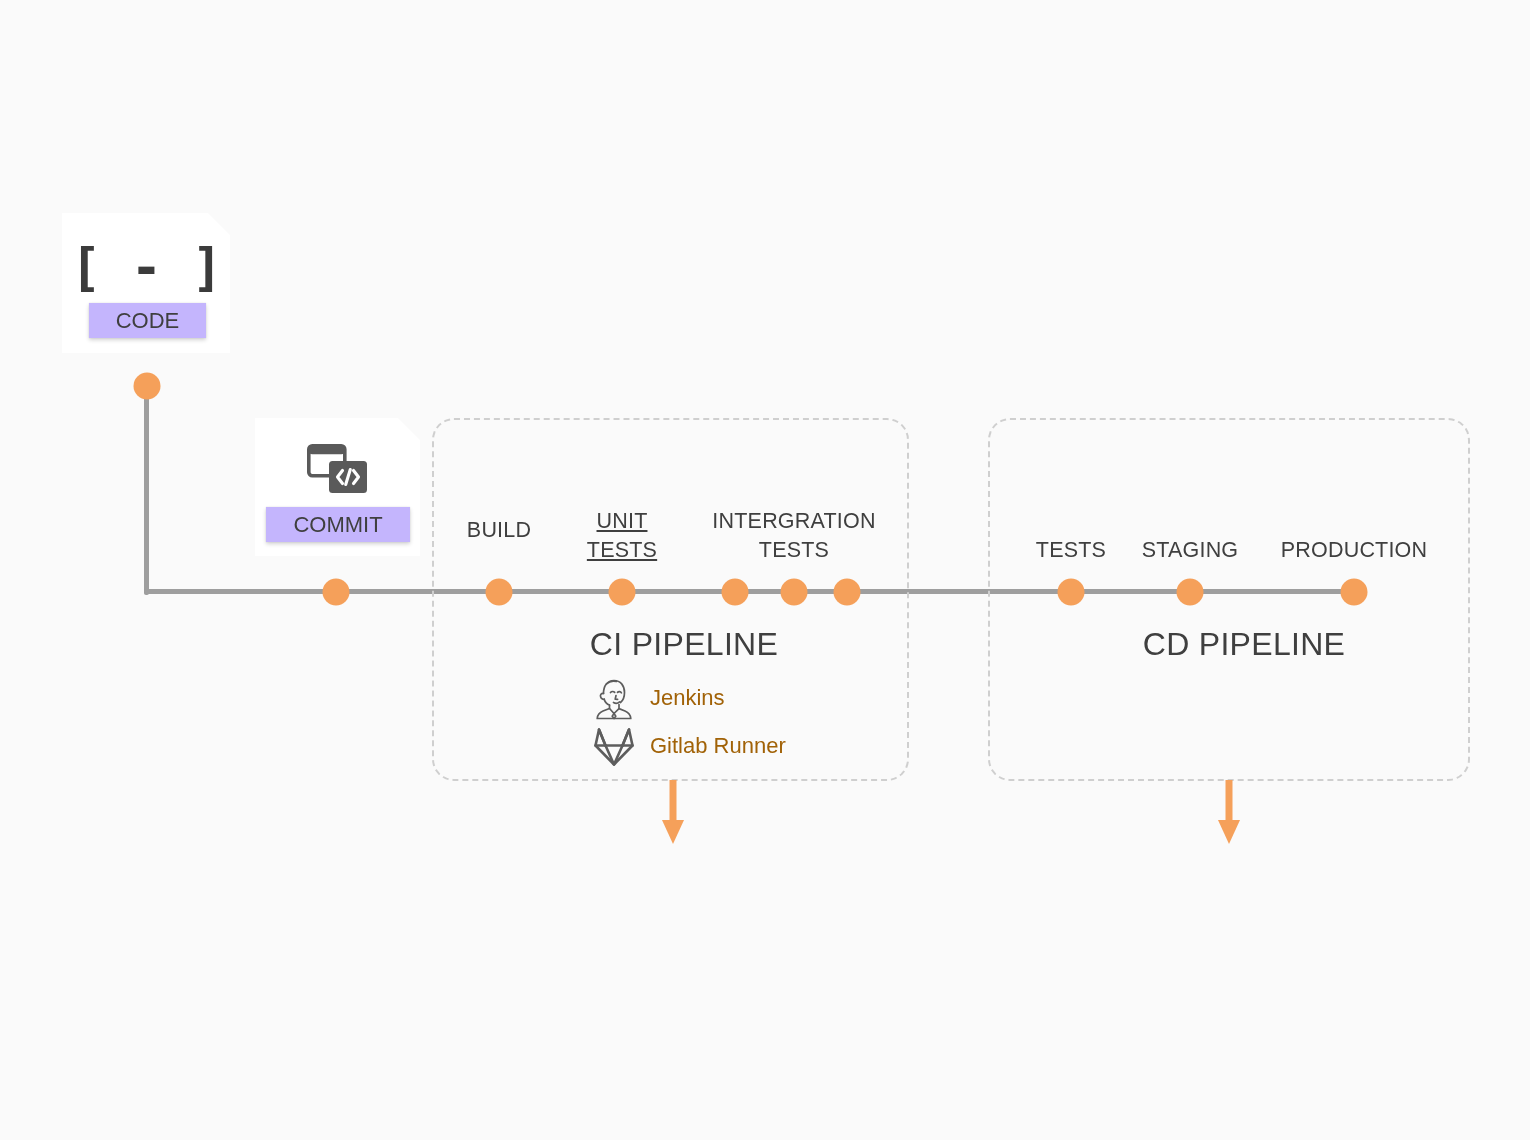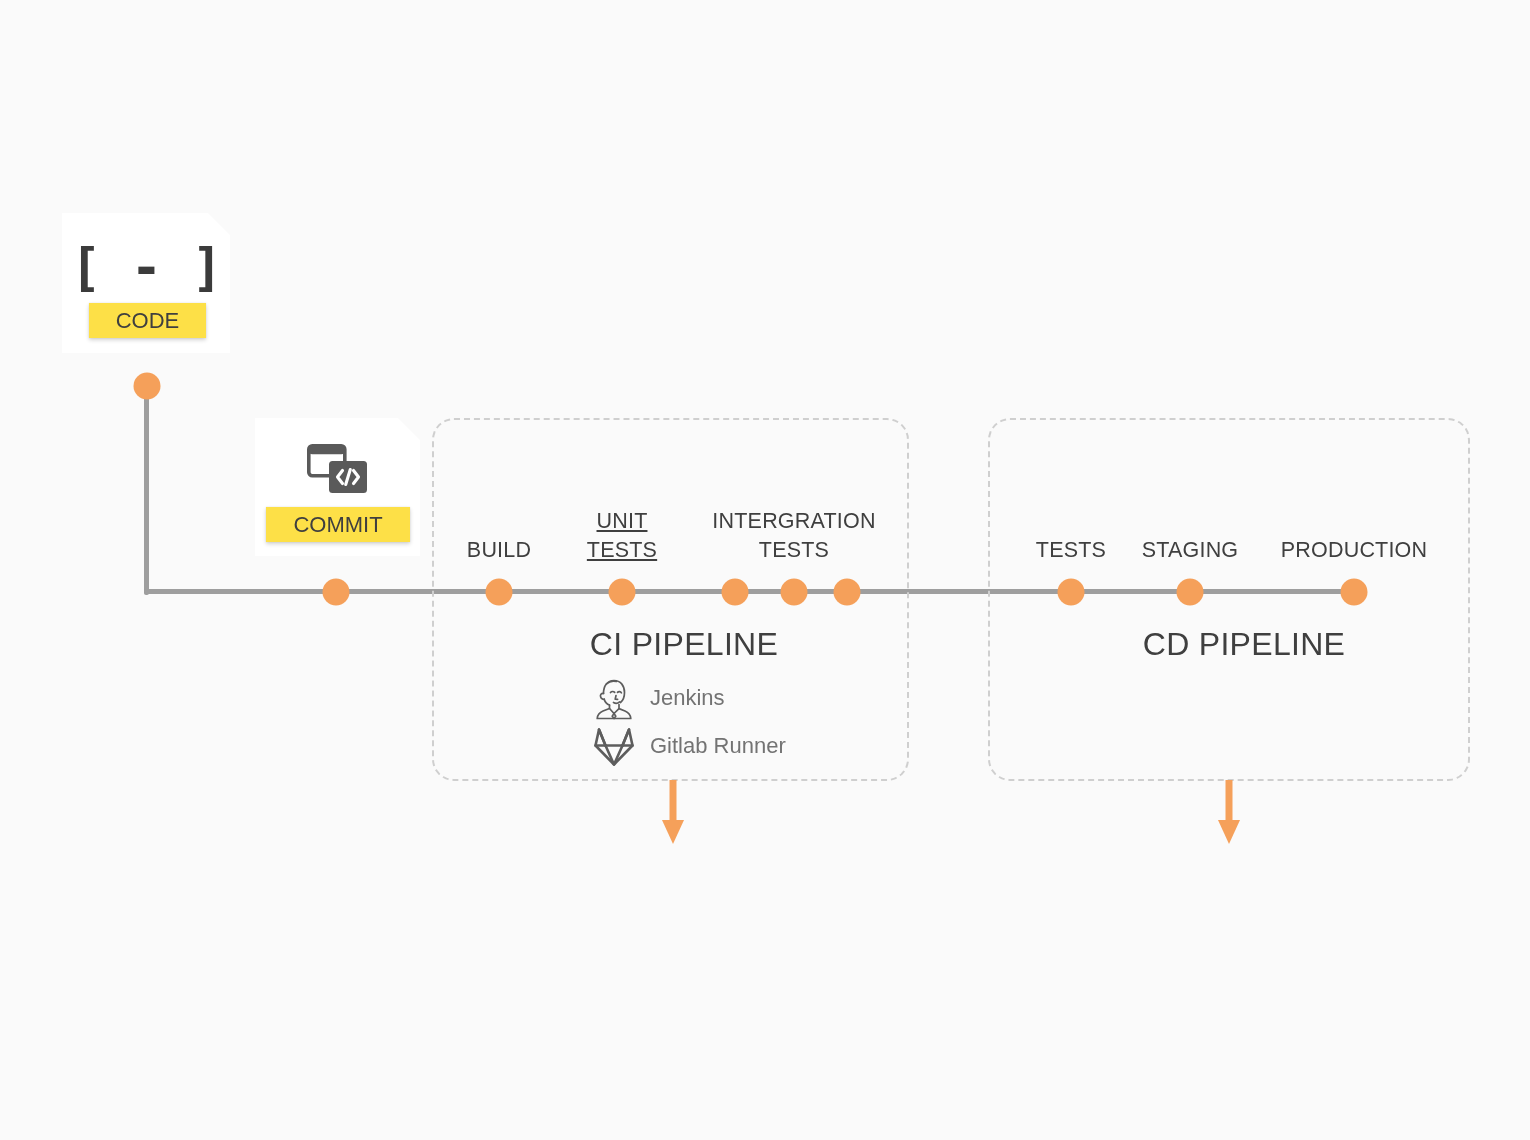--- a/index.html
+++ b/index.html
@@ -79,21 +79,21 @@
   .tool-icon {
     width: 44px;
     height: 44px;
     display: flex;
     align-items: center;
     justify-content: center;
     flex: 0 0 44px;
   }
   .tool-label {
     font-size: 22px;
-    color: #737373;
+    color: #a16207;
     white-space: nowrap;
   }
 
   
   .card {
     position: absolute;
     background: #ffffff;
     filter: drop-shadow(0 2px 5px rgba(0,0,0,0.16)) drop-shadow(0 1px 2px rgba(0,0,0,0.08));
   }
   .card-fold-22 {
@@ -117,21 +117,21 @@
     font-family: "DejaVu Sans Mono", monospace;
     font-size: 52px;
     font-weight: bold;
     color: #3b3b3b;
     letter-spacing: -1px;
     line-height: 1;
   }
 
   .chip {
     position: absolute;
-    background: #fde047;
+    background: #c4b5fd;
     box-shadow: 0 2px 4px rgba(0,0,0,0.18), 0 0 1px rgba(0,0,0,0.12);
     display: flex;
     align-items: center;
     justify-content: center;
     font-size: 22px;
     color: #3f3f3f;
     white-space: nowrap;
   }
 
   
@@ -184,21 +184,21 @@
           <path d="M46.5 26.5 L51.5 33 L46.5 39.5" fill="none" stroke="#ffffff" stroke-width="3.1" stroke-linecap="round" stroke-linejoin="round"></path>
           <path d="M43.3 25.5 L38.7 40.5" fill="none" stroke="#ffffff" stroke-width="3.1" stroke-linecap="round"></path>
         </svg>
       </div>
     </div>
   </div>
   <div class="chip" style="left:266px; top:507px; width:144px; height:35px;">
     <span>COMMIT</span>
   </div>
 
-  <div class="stage-label" style="left:499px; top:536px;">BUILD</div>
+  <div class="stage-label" style="left:499px; top:516px;">BUILD</div>
   <div class="stage-label" style="left:622px; top:507px;text-decoration:underline;">UNIT
 TESTS</div>
   <div class="stage-label" style="left:794px; top:507px;">INTERGRATION
 TESTS</div>
 
   <div class="stage-label" style="left:1071px; top:536px;">TESTS</div>
   <div class="stage-label" style="left:1190px; top:536px;">STAGING</div>
   <div class="stage-label" style="left:1354px; top:536px;">PRODUCTION</div>
 
   <div class="pipeline-title" style="left:684px; top:626px;">CI PIPELINE</div>

